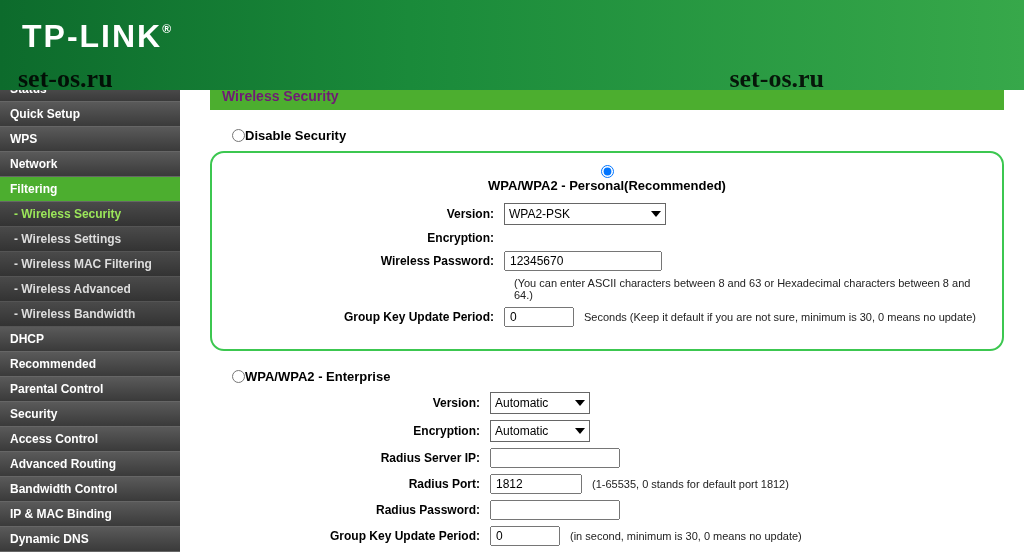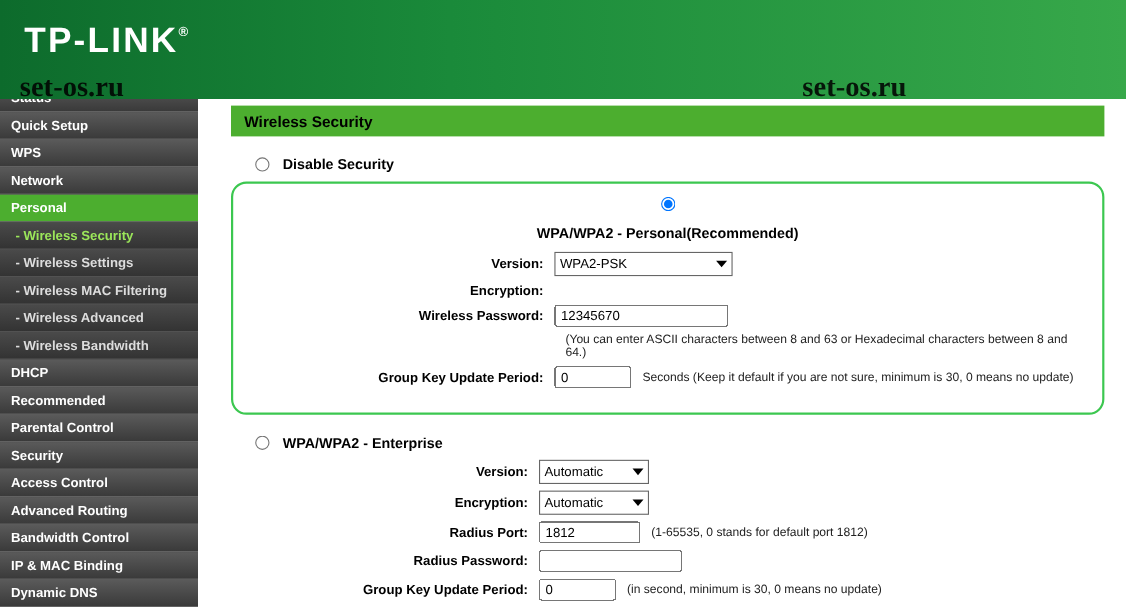--- a/index.html
+++ b/index.html
@@ -66,29 +66,28 @@
     cursor: pointer;
   }
   .nav-sub.active { color: #9be65a; }
   .content {
     flex: 1;
     padding: 18px 20px 0 30px;
     overflow: hidden;
   }
   .page-heading {
     background: #4cae2f;
-    color: #000000;
+    color: #701a75;
     font-weight: bold;
     font-size: 14px;
     padding: 6px 12px;
   }
   .section-radio {
     display: flex;
     align-items: center;
-    gap: 12px;
     margin: 18px 0 8px 22px;
     font-weight: bold;
     font-size: 13px;
   }
   .section-radio input[type=radio] { margin: 0; }
   .hl-box {
     border: 2px solid #3cc750;
     border-radius: 14px;
     padding: 12px 12px 16px 12px;
     margin: 4px 0 10px 0;
@@ -148,21 +147,21 @@
   <div class="watermark wm1">set-os.ru</div>
   <div class="watermark wm2">set-os.ru</div>
 </div>
 
 <div class="container">
   <div class="sidebar" id="sidebar">
       <div class="nav-item">Status</div>
       <div class="nav-item">Quick Setup</div>
       <div class="nav-item">WPS</div>
       <div class="nav-item">Network</div>
-      <div class="nav-item selected">Personal</div>
+      <div class="nav-item selected">Filtering</div>
       <div class="nav-sub active">- Wireless Security</div>
       <div class="nav-sub">- Wireless Settings</div>
       <div class="nav-sub">- Wireless MAC Filtering</div>
       <div class="nav-sub">- Wireless Advanced</div>
       <div class="nav-sub">- Wireless Bandwidth</div>
       <div class="nav-item">DHCP</div>
       <div class="nav-item">Recommended</div>
       <div class="nav-item">Parental Control</div>
       <div class="nav-item">Security</div>
       <div class="nav-item">Access Control</div>
@@ -231,20 +230,24 @@
     <div class="form-row">
       <div class="form-label">Encryption:</div>
       <div class="form-val">
         <div class="sel" style="width:100px">
           <span>Automatic</span>
           <span class="caret"></span>
         </div>
       </div>
     </div>
     <div class="form-row">
+      <div class="form-label">Radius Server IP:</div>
+      <div class="form-val"><input type="text" style="width: 130px;" value=""></div>
+    </div>
+    <div class="form-row">
       <div class="form-label">Radius Port:</div>
       <div class="form-val" style="display:flex;align-items:center;">
         <input type="text" style="width: 92px;" value="1812">
         <span class="inline-hint">(1-65535, 0 stands for default port 1812)</span>
       </div>
     </div>
     <div class="form-row">
       <div class="form-label">Radius Password:</div>
       <div class="form-val"><input type="text" style="width: 130px;" value=""></div>
     </div>

